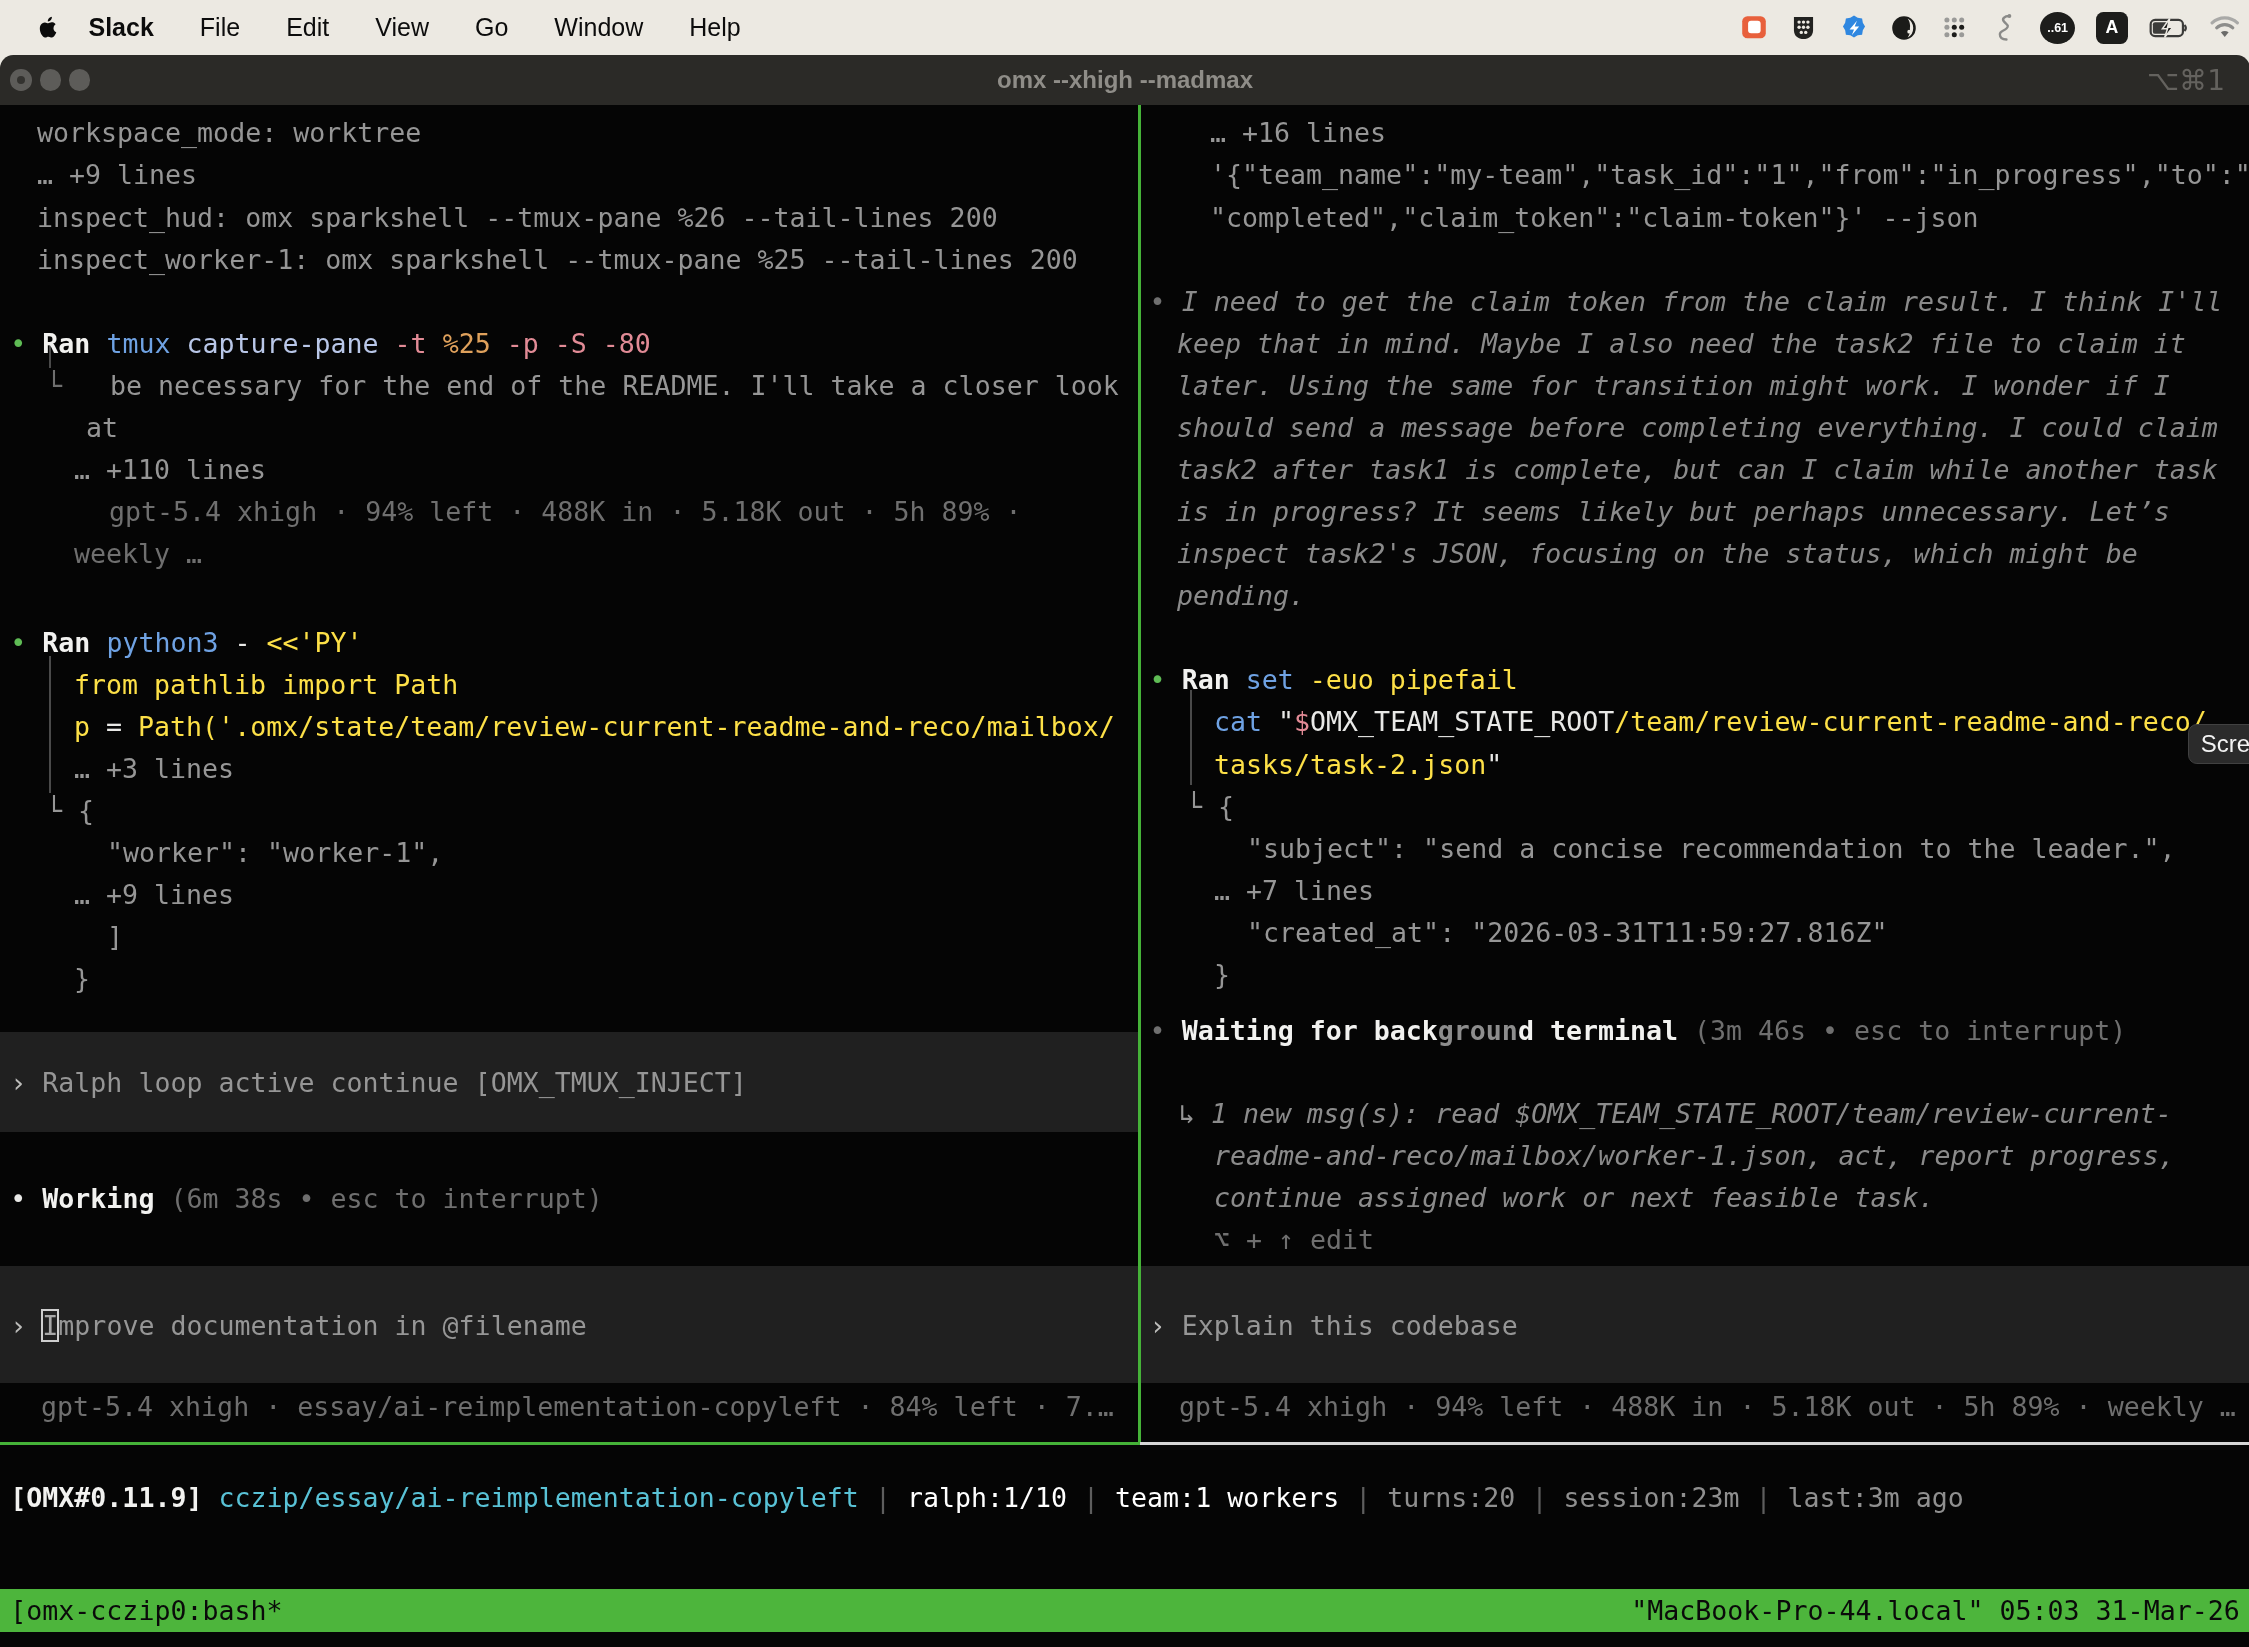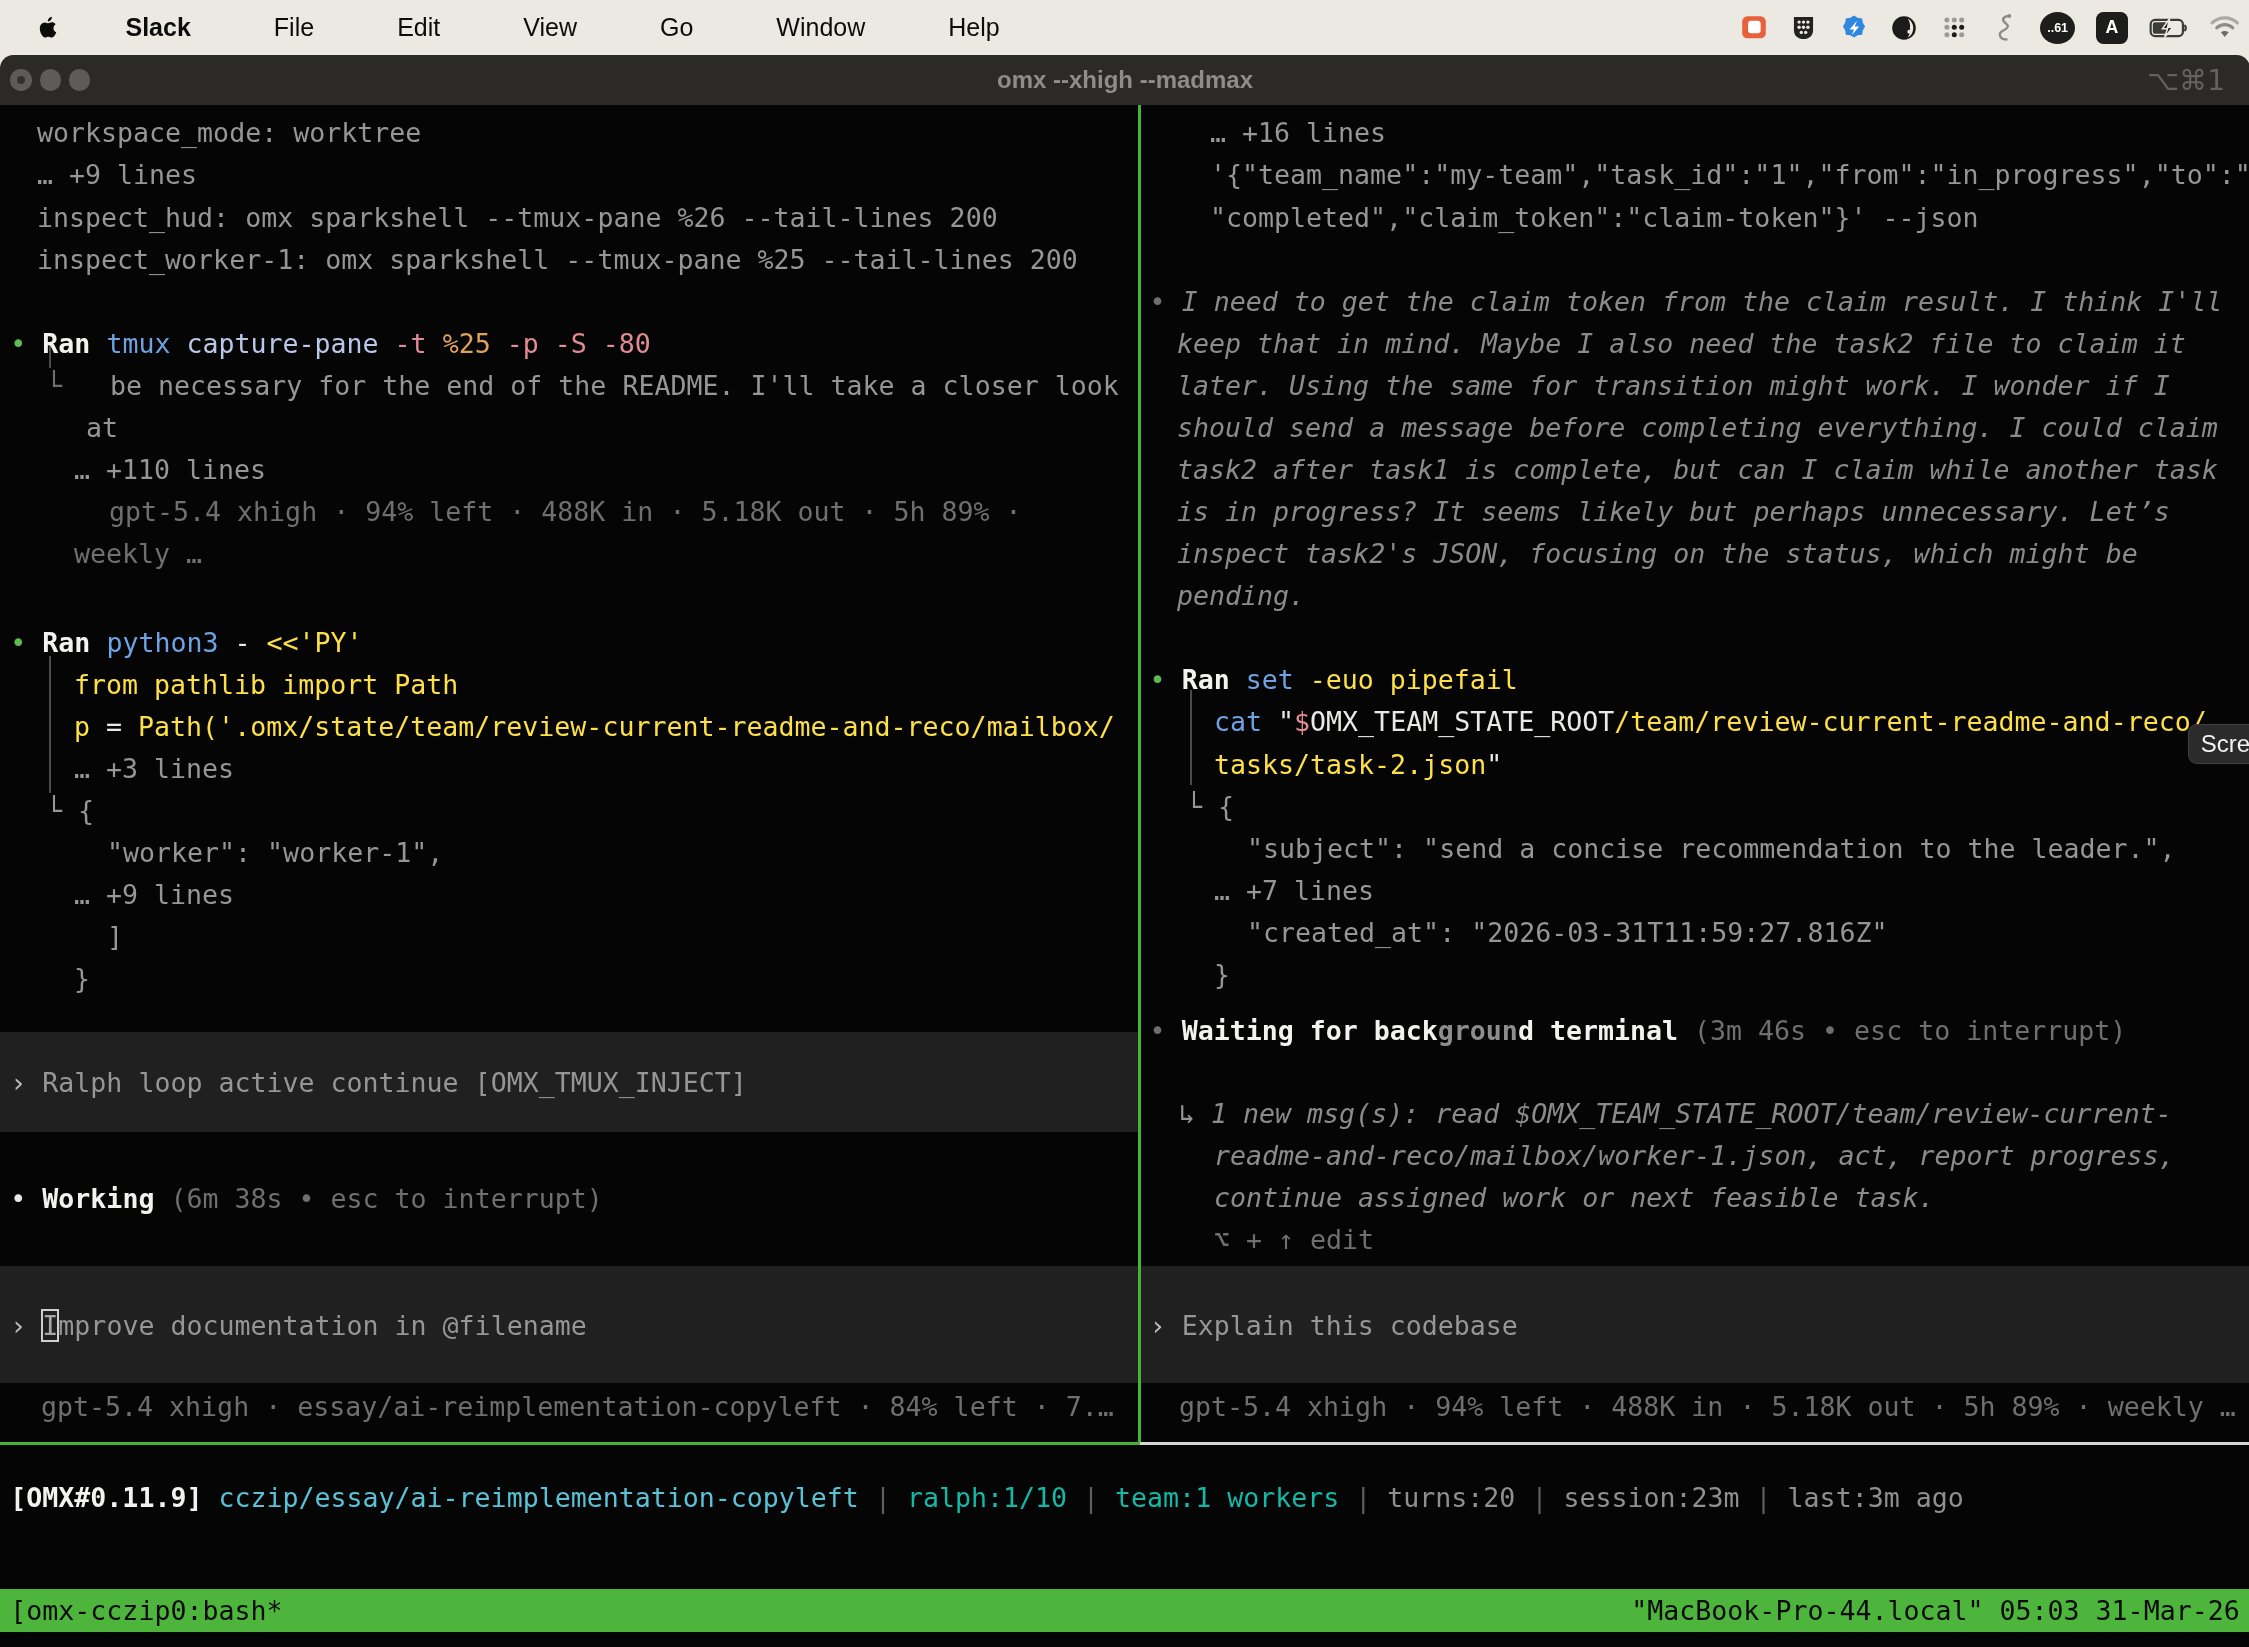--- a/index.html
+++ b/index.html
@@ -3,21 +3,21 @@
 <meta charset="utf-8">
 <style>
   html,body{margin:0;padding:0;background:#000;}
   #screen{position:relative;width:2250px;height:1648px;overflow:hidden;background:#050505;
           font-family:"Liberation Sans",sans-serif;}
   
   #menubar{position:absolute;left:0;top:0;width:2250px;height:55px;background:#ece9e2;
            display:flex;align-items:center;color:#0c0c0c;}
   #menubar .apple{margin-left:34px;display:flex;align-items:center;}
   #menu-items{display:flex;align-items:center;margin-left:29.5px;gap:46px;font-size:25px;}
-  #menu-items .mi{white-space:nowrap;margin-left:37px;}
+  #menu-items .mi{white-space:nowrap;}
   #menu-items .mi.app{font-weight:bold;}
   #status-icons{margin-left:auto;margin-right:10.3px;display:flex;align-items:center;gap:20.7px;}
   .sic{width:29.5px;height:29.5px;display:flex;align-items:center;justify-content:center;}
   
   #titlebar-wrap{position:absolute;left:0;top:55px;width:2250px;height:50px;background:#ece9e2;}
   #titlebar{position:absolute;inset:0;background:#2b2a27;border-radius:13.3px 13.3px 0 0;
             display:flex;align-items:center;}
   .tl{width:21.4px;height:21.4px;border-radius:50%;background:#5d5c59;margin-right:8px;
       display:flex;align-items:center;justify-content:center;}
   .tl .dot{width:8px;height:8px;border-radius:50%;background:#33322f;}
@@ -32,21 +32,21 @@
   #pane-right{left:1140px;width:1109px;}
   #pane-bottom{position:absolute;left:0;top:1445px;width:2250px;height:144px;overflow:hidden;background:#050505;}
   .row{position:absolute;white-space:pre;font:26.6px/42px "DejaVu Sans Mono","DejaVu Sans",monospace;color:#969696;}
   .band{position:absolute;left:0;width:100%;background:#202020;}
   .rule{position:absolute;width:2.2px;background:#4a4a4a;}
   
   .g{color:#969696}.d{color:#6f6f6f}.g2{color:#8f8f8f}.sep{color:#5e5e5e}
   .w{color:#e9e9e7}.wb{color:#f2f2f0;font-weight:bold}
   .sh{color:#8d8d8d;font-weight:bold}
   .bl{color:#6fa2e3}.lb{color:#b9c7e8}.pk{color:#e28b96}.or{color:#dfa15c}
-  .gr{color:#fde047}.bu{color:#5fbc55}.cy{color:#59c2d6}.sg{color:#14b8a6}
+  .gr{color:#fde047}.bu{color:#5fbc55}.cy{color:#59c2d6}.sg{color:#ffffff}
   .pr{color:#bcbcba}
   .it{color:#8b8b8b;font-style:italic}
   .cur{color:#a8a8a8;outline:2.2px solid #cfcfcf;outline-offset:-1.5px}
   
   #divider{position:absolute;left:1138px;top:105px;width:3px;height:1340px;background:#45b238;}
   #border-left{position:absolute;left:0;top:1442px;width:1138px;height:3px;background:#45b238;}
   #border-right{position:absolute;left:1140px;top:1442px;width:1109px;height:3px;background:#d6d6d6;}
   
   #tooltip{position:absolute;left:2188px;top:724px;height:38px;min-width:89px;background:#2b2b2b;
            border:1.5px solid #414141;border-radius:8.9px;color:#f2f2f2;font-size:24px;

